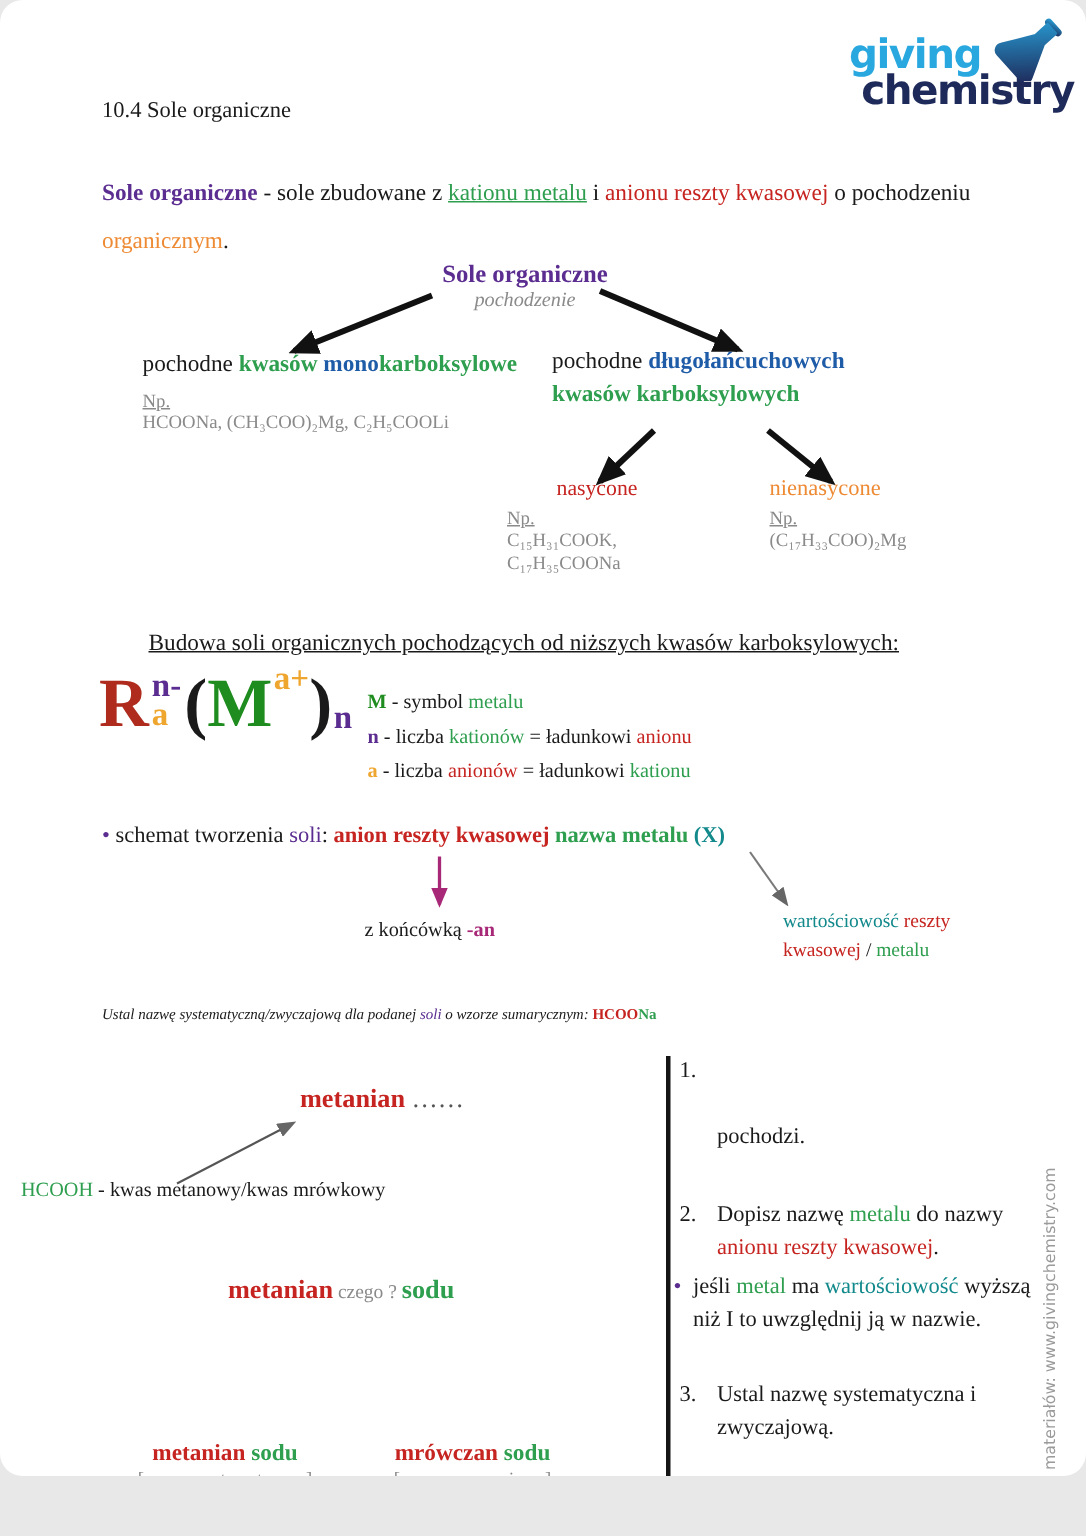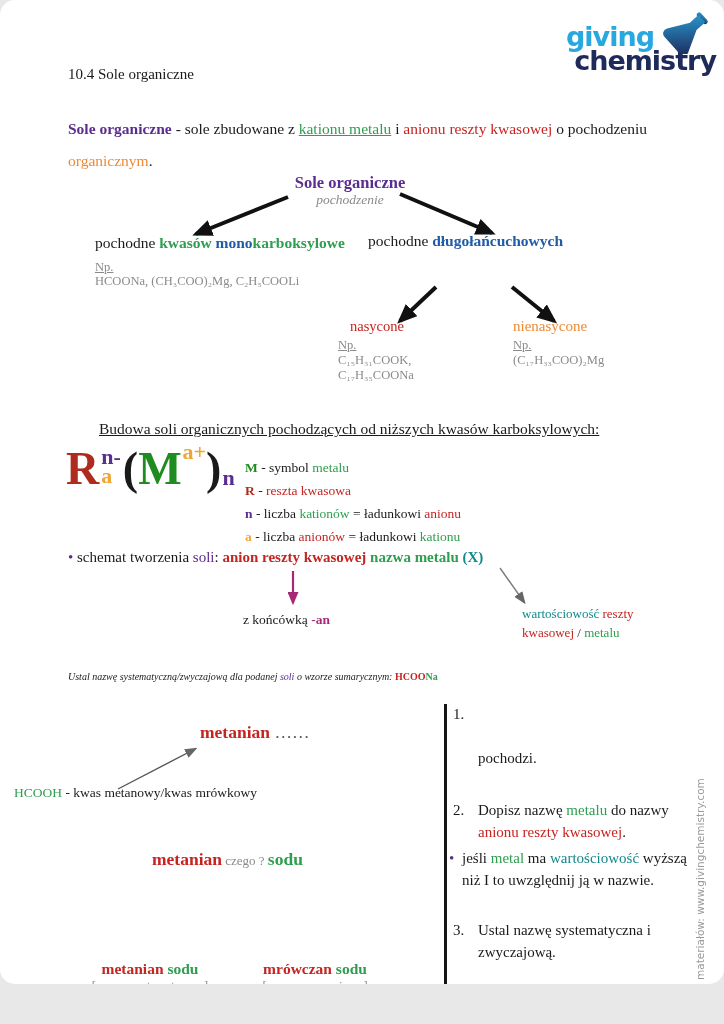--- a/index.html
+++ b/index.html
@@ -21,21 +21,21 @@
   .title{position:absolute;left:68px;top:66px;font-size:15px;}
   .intro{position:absolute;left:68px;top:113px;width:610px;font-size:15.5px;line-height:32px;}
   .t-root{position:absolute;left:230px;top:174px;width:240px;text-align:center;line-height:18px;}
   .t-root-lbl{font-size:16.5px;font-weight:700;color:#5B2D90;}
   .t-root-sub{font-size:13.5px;color:#8A8A8A;font-style:italic;line-height:15px;}
   .t-left{position:absolute;left:95px;top:233px;font-size:15.5px;line-height:20px;}
   .t-left .np{margin-top:7px;font-size:12.5px;line-height:14px;}
   .t-left .ex{font-size:12.5px;color:#8A8A8A;line-height:15px;}
   .t-right{position:absolute;left:368px;top:230px;width:212px;font-size:15.5px;line-height:22px;}
   .t-nas{position:absolute;left:338px;top:318px;font-size:12.5px;line-height:15px;}
-  .t-nas .lbl{font-size:14.5px;margin-left:12px;line-height:16px;}
+  .t-nas .lbl{font-size:14.5px;margin-left:33px;line-height:16px;}
   .t-nien{position:absolute;left:513px;top:318px;font-size:12.5px;line-height:15px;}
   .t-nien .lbl{font-size:15px;line-height:16px;}
   .np-s{margin-top:4px;}
   .budowa-h{position:absolute;left:68px;top:420px;font-size:15.5px;text-decoration:underline;margin-left:31px;}
   .formula{position:absolute;left:66px;top:447px;display:flex;align-items:flex-start;font-weight:700;}
   .f-big{font-size:46px;line-height:44px;font-weight:700;}
   .f-stack{display:inline-flex;flex-direction:column;align-items:flex-start;font-size:22px;
            font-weight:700;line-height:19px;margin:0 2px;padding-top:0;}
   .f-sup{font-size:22px;position:relative;top:-8px;margin-left:1px;}
   .f-sub{font-size:22px;position:relative;top:18px;margin-left:1px;}
@@ -116,20 +116,21 @@
   </div>
 
   <div class="t-left">
     <div><span>pochodne </span><span class="green b">kwasów </span><span class="blue b">mono</span><span class="green b">karboksylowe</span></div>
     <div class="np gray u">Np.</div>
     <div class="ex">HCOONa, (CH₃COO)₂Mg, C₂H₅COOLi</div>
   </div>
 
   <div class="t-right">
     <div><span>pochodne </span><span class="blue b">długołańcuchowych</span></div>
+    <div class="green b">kwasów karboksylowych</div>
   </div>
 
   <div class="t-nas">
     <div class="lbl red">nasycone</div>
     <div class="np-s gray u">Np.</div>
     <div class="gray">C₁₅H₃₁COOK,</div>
     <div class="gray">C₁₇H₃₅COONa</div>
   </div>
 
   <div class="t-nien">
@@ -148,21 +149,20 @@
     </span>
     <span class="f-big">(</span>
     <span class="f-big greenM">M</span>
     <span class="f-sup gold">a+</span>
     <span class="f-big">)</span>
     <span class="f-sub purple">n</span>
   </div>
 
   <div class="legend">
     <div><span class="greenM b">M</span><span> - symbol </span><span class="green">metalu</span></div>
-    <div><span class="darkred b">R</span><span> - </span><span class="red">reszta kwasowa</span></div>
     <div><span class="purple b">n</span><span> - liczba </span><span class="green">kationów</span><span> = ładunkowi </span><span class="red">anionu</span></div>
     <div><span class="gold b">a</span><span> - liczba </span><span class="red">anionów</span><span> = ładunkowi </span><span class="green">kationu</span></div>
   </div>
 
   <div class="schemat"><span class="purple">• </span><span>schemat tworzenia </span><span class="purple">soli</span><span>:  </span><span class="red b">anion reszty kwasowej </span><span class="green b">nazwa metalu </span><span class="teal b">(X)</span></div>
   <div class="note-an"><span>z końcówką </span><span class="magenta b">-an</span></div>
   <div class="note-wart"><span class="teal">wartościowość</span><span class="red"> reszty</span><br><span class="red">kwasowej</span><span> / </span><span class="green">metalu</span></div>
 
   <div class="task"><span class="i">Ustal nazwę systematyczną/zwyczajową dla podanej </span><span class="purple i">soli</span><span class="i"> o wzorze sumarycznym: </span><span class="red b">HCOO</span><span class="green b">Na</span></div>
 

